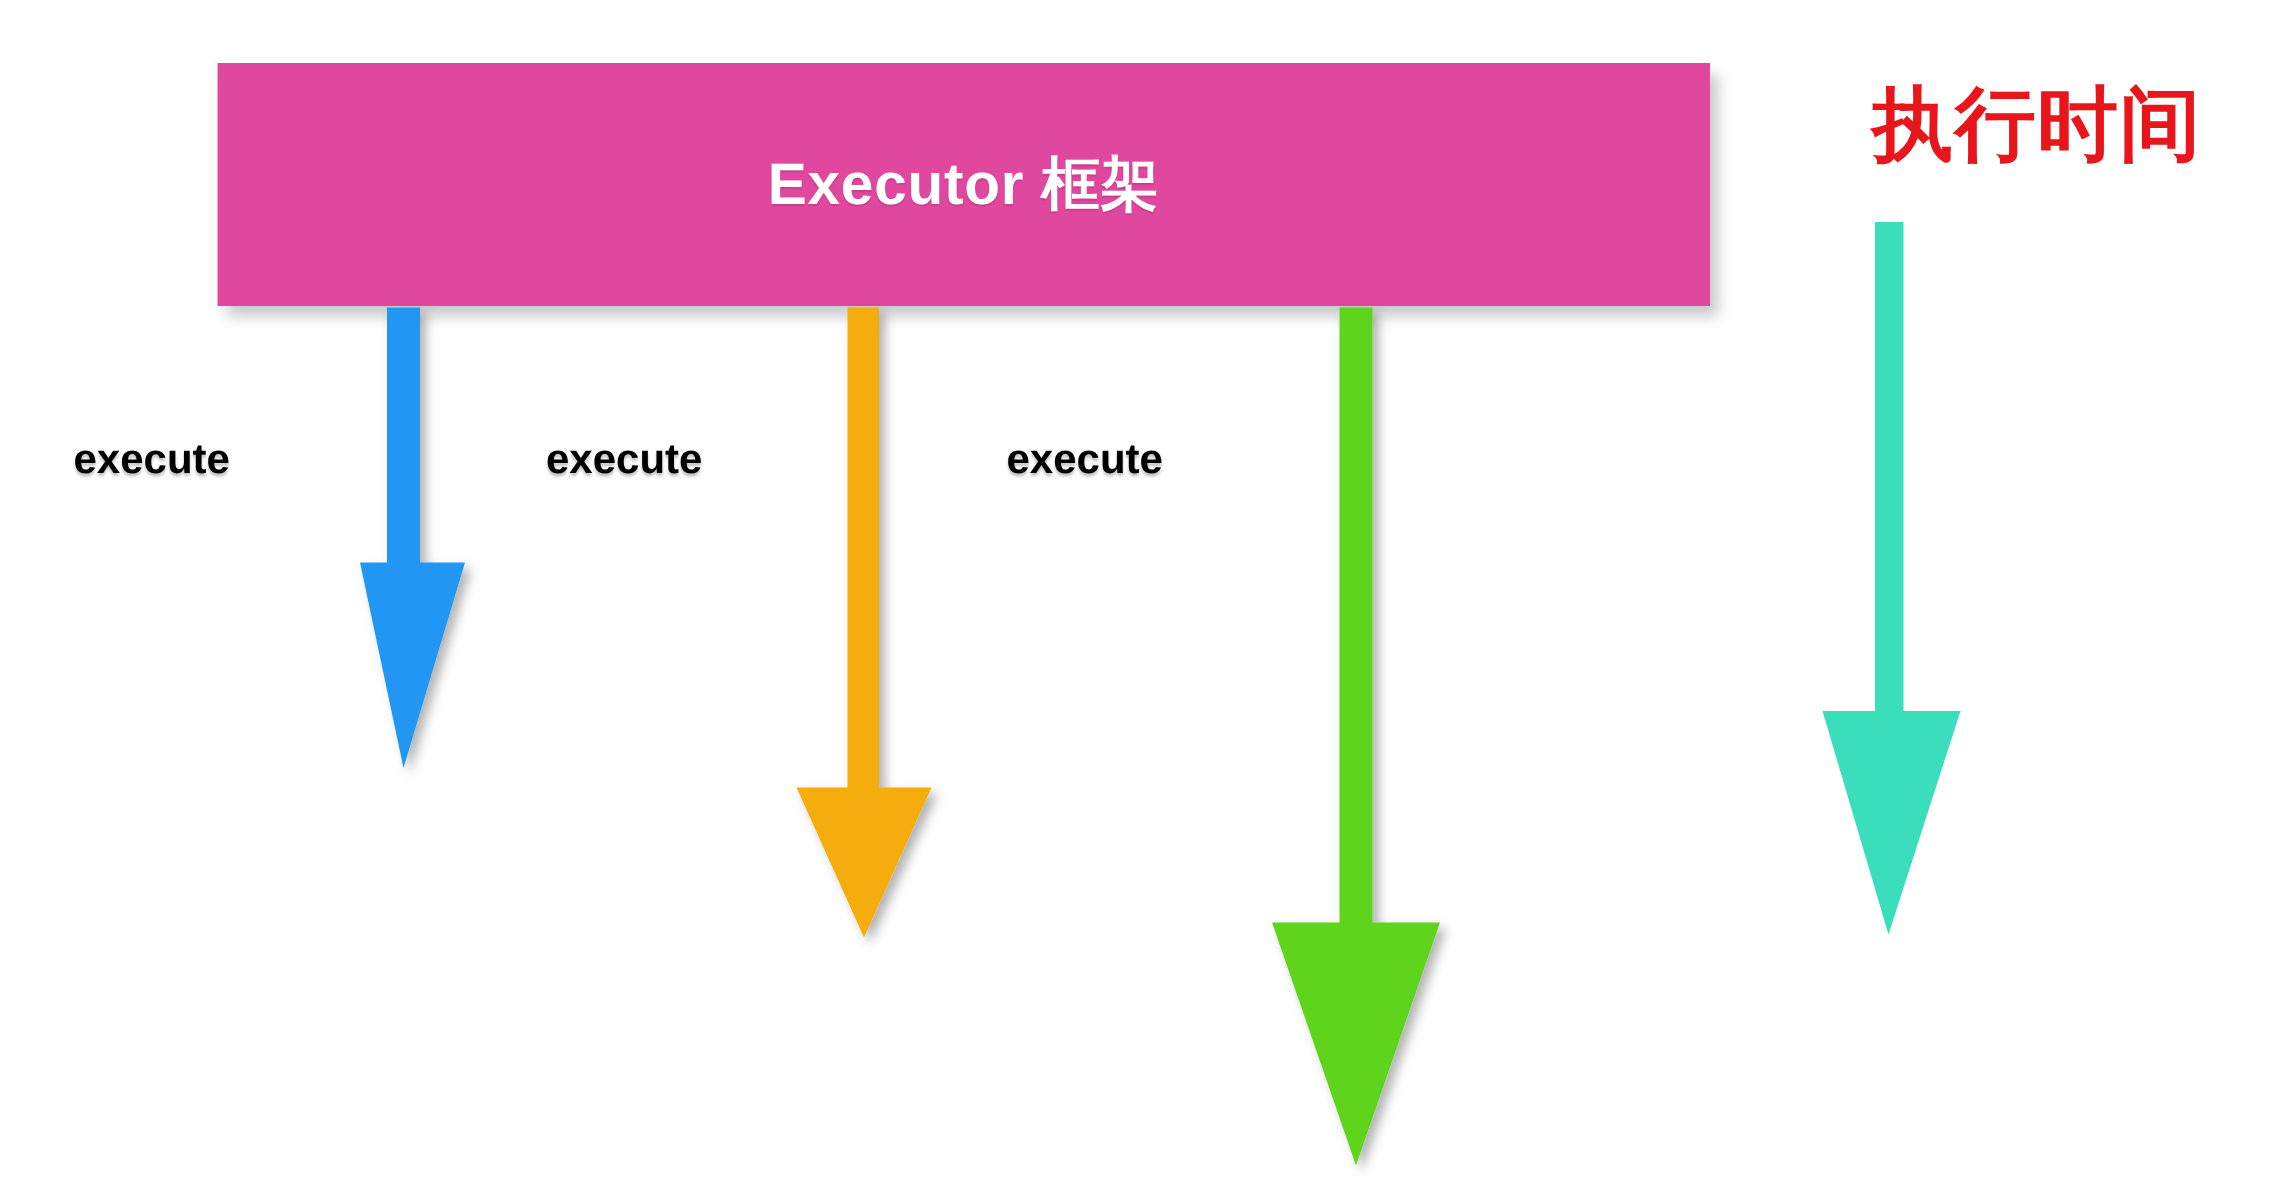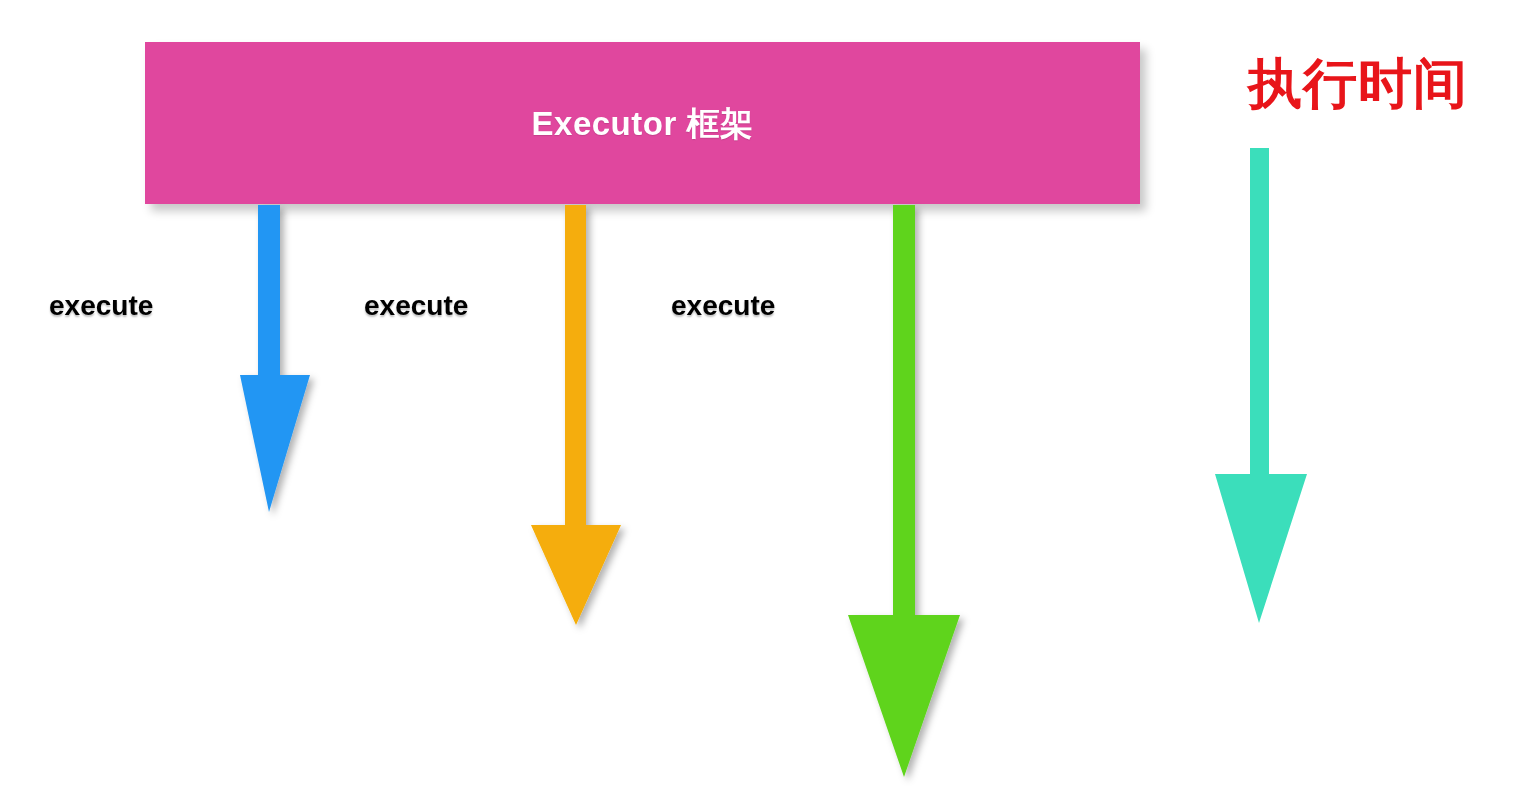--- a/index.html
+++ b/index.html
@@ -26,21 +26,21 @@
     width: 995px;
     height: 162px;
     background: #E0479E;
     box-shadow: 6px 7px 9px rgba(0,0,0,0.22);
     display: flex;
     align-items: center;
     justify-content: center;
   }
   .executor-title {
     color: #ffffff;
-    font-size: 33px;
+    font-size: 39px;
     font-weight: bold;
     letter-spacing: 0.5px;
     line-height: 1;
     white-space: nowrap;
     text-shadow: 0 1px 1px rgba(0,0,0,0.12);
   }
 
   
   .arrow-svg {
     position: absolute;

